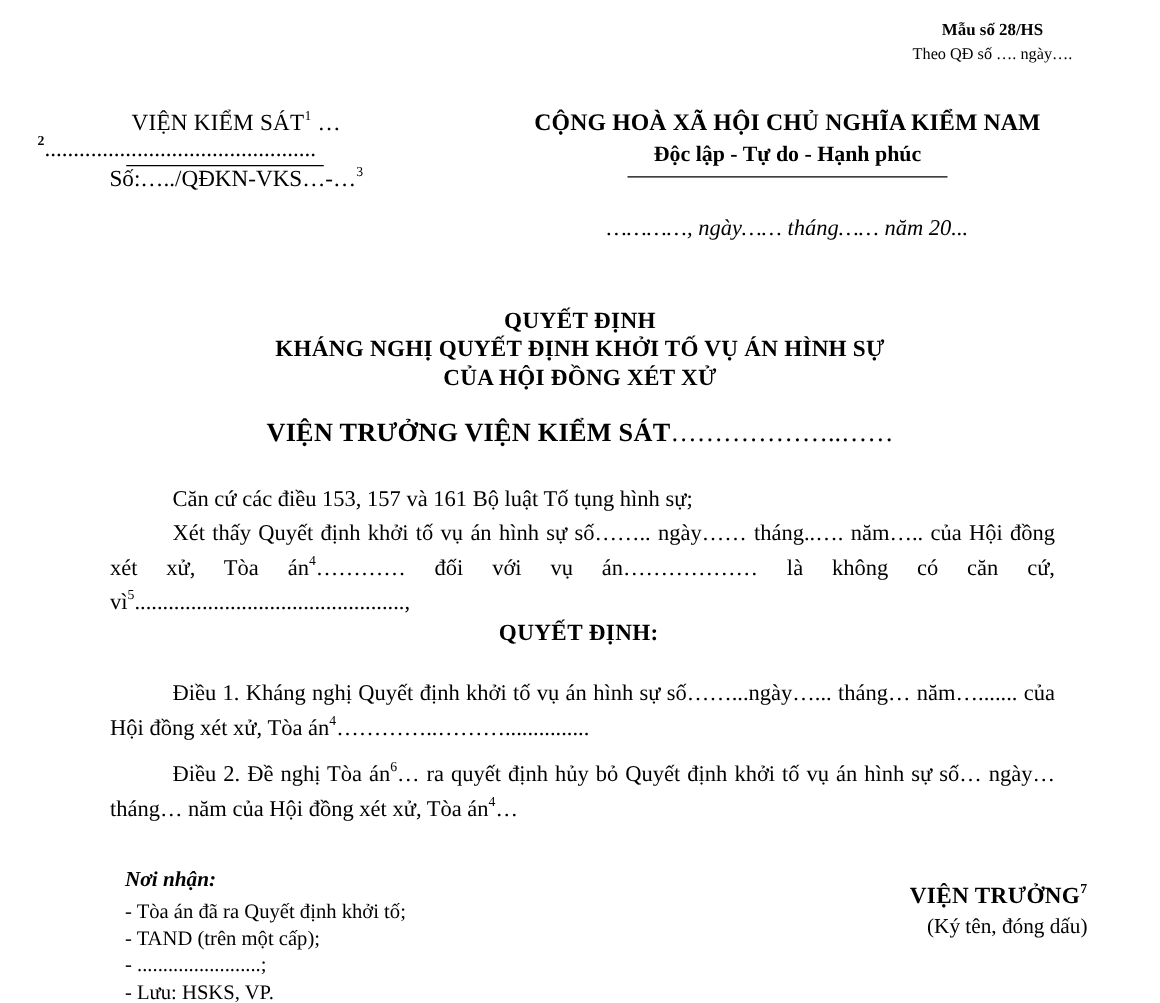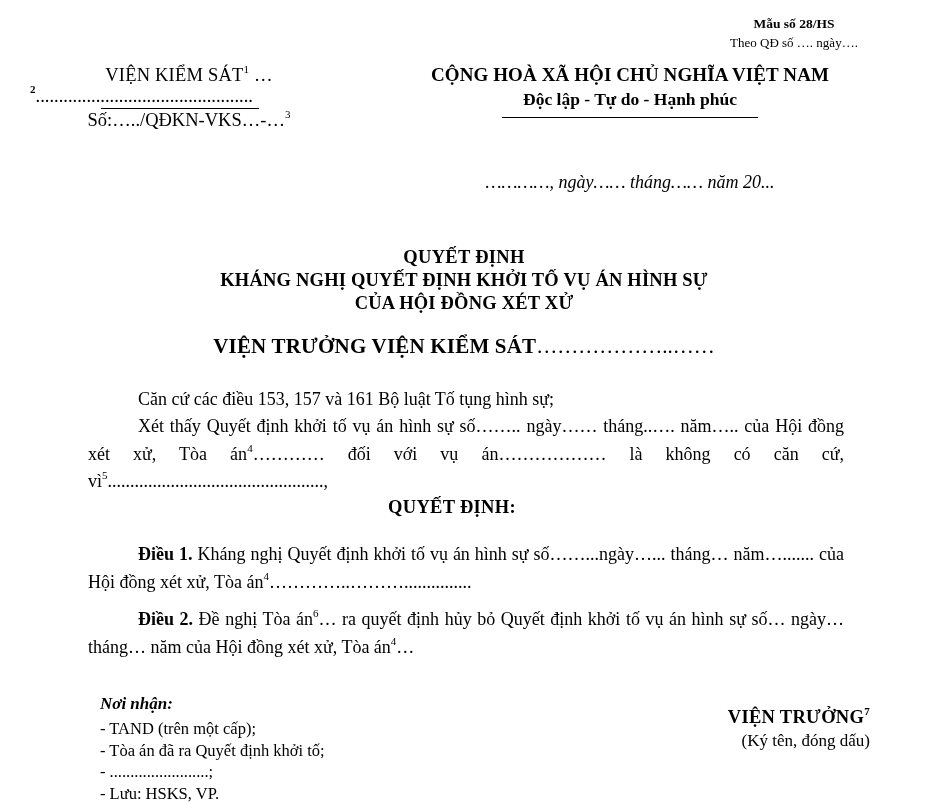--- a/index.html
+++ b/index.html
@@ -37,21 +37,21 @@
     font-weight: bold;
     font-size: 13.5px;
   }
   .form-code .fc-sub {
     font-size: 13px;
   }
 
   
   .hdr {
     position: absolute;
-    top: 64px;
+    top: 88px;
     left: 0;
     width: 924px;
     height: 90px;
   }
   .hdr-left {
     position: absolute;
     left: 24px;
     top: 0;
     width: 330px;
     text-align: center;
@@ -188,21 +188,21 @@
     text-align: justify;
     text-justify: inter-word;
   }
   .body p.ind {
     text-indent: 50px;
   }
 
   .decide {
     position: absolute;
     top: 497px;
-    left: 0;
+    left: 11px;
     width: 904px;
     text-align: center;
     font-weight: bold;
     font-size: 18.5px;
     letter-spacing: 0.3px;
   }
 
   .articles {
     position: absolute;
     top: 540px;
@@ -210,21 +210,21 @@
     width: 756px;
     font-size: 18px;
     line-height: 1.58;
   }
   .articles p {
     margin: 0 0 8px 0;
     text-align: justify;
     text-indent: 50px;
   }
   .articles p b {
-    font-weight: bold;
+    font-weight: normal;
   }
 
   
   .footer {
     position: absolute;
     top: 693px;
     left: 0;
     width: 928px;
     height: 109px;
   }
@@ -280,21 +280,21 @@
   <div class="hdr">
 
     <div class="hdr-left">
       <div class="org"><span>VIỆN KIỂM SÁT</span><span class="sup">1</span><span> …</span></div>
       <div class="dotrow"><span class="sup2">2</span><span>...............................................</span></div>
       <div class="rule"></div>
       <div class="sonum"><span>Số:…../QĐKN-VKS…-…</span><span class="sup">3</span></div>
     </div>
 
     <div class="hdr-right">
-      <div class="nation">CỘNG HOÀ XÃ HỘI CHỦ NGHĨA VIỆT NAM</div>
+      <div class="nation">CỘNG HOÀ XÃ HỘI CHỦ NGHĨA KIỂM NAM</div>
       <div class="motto">Độc lập - Tự do - Hạnh phúc</div>
       <div class="motto-rule"></div>
     </div>
   </div>
 
   <div class="datum">…………, ngày…… tháng…… năm 20...</div>
 
   <div class="titleblock">
     <div class="t1">QUYẾT ĐỊNH</div>
     <div class="t2">KHÁNG NGHỊ QUYẾT ĐỊNH KHỞI TỐ VỤ ÁN HÌNH SỰ</div>
@@ -313,22 +313,22 @@
   <div class="articles">
     <p><b>Điều 1.</b><span> Kháng nghị Quyết định khởi tố vụ án hình sự số……...ngày…... tháng… năm…....... của Hội đồng xét xử, Tòa án</span><span class="sup">4</span><span>…………..………...............</span></p>
     <p><b>Điều 2.</b><span> Đề nghị Tòa án</span><span class="sup">6</span><span>… ra quyết định hủy bỏ Quyết định khởi tố vụ án hình sự số… ngày… tháng… năm của Hội đồng xét xử, Tòa án</span><span class="sup">4</span><span>…</span></p>
   </div>
 
   <div class="footer">
 
     <div class="recips">
       <div class="rtitle">Nơi nhận:</div>
       <ul>
+        <li>- Tòa án đã ra Quyết định khởi tố;</li>
         <li>- TAND (trên một cấp);</li>
-        <li>- Tòa án đã ra Quyết định khởi tố;</li>
         <li>- ........................;</li>
         <li>- Lưu: HSKS, VP.</li>
       </ul>
     </div>
 
     <div class="signer">
       <div class="stitle"><span>VIỆN TRƯỞNG</span><span class="sup">7</span></div>
       <div class="ssub">(Ký tên, đóng dấu)</div>
     </div>
   </div>

